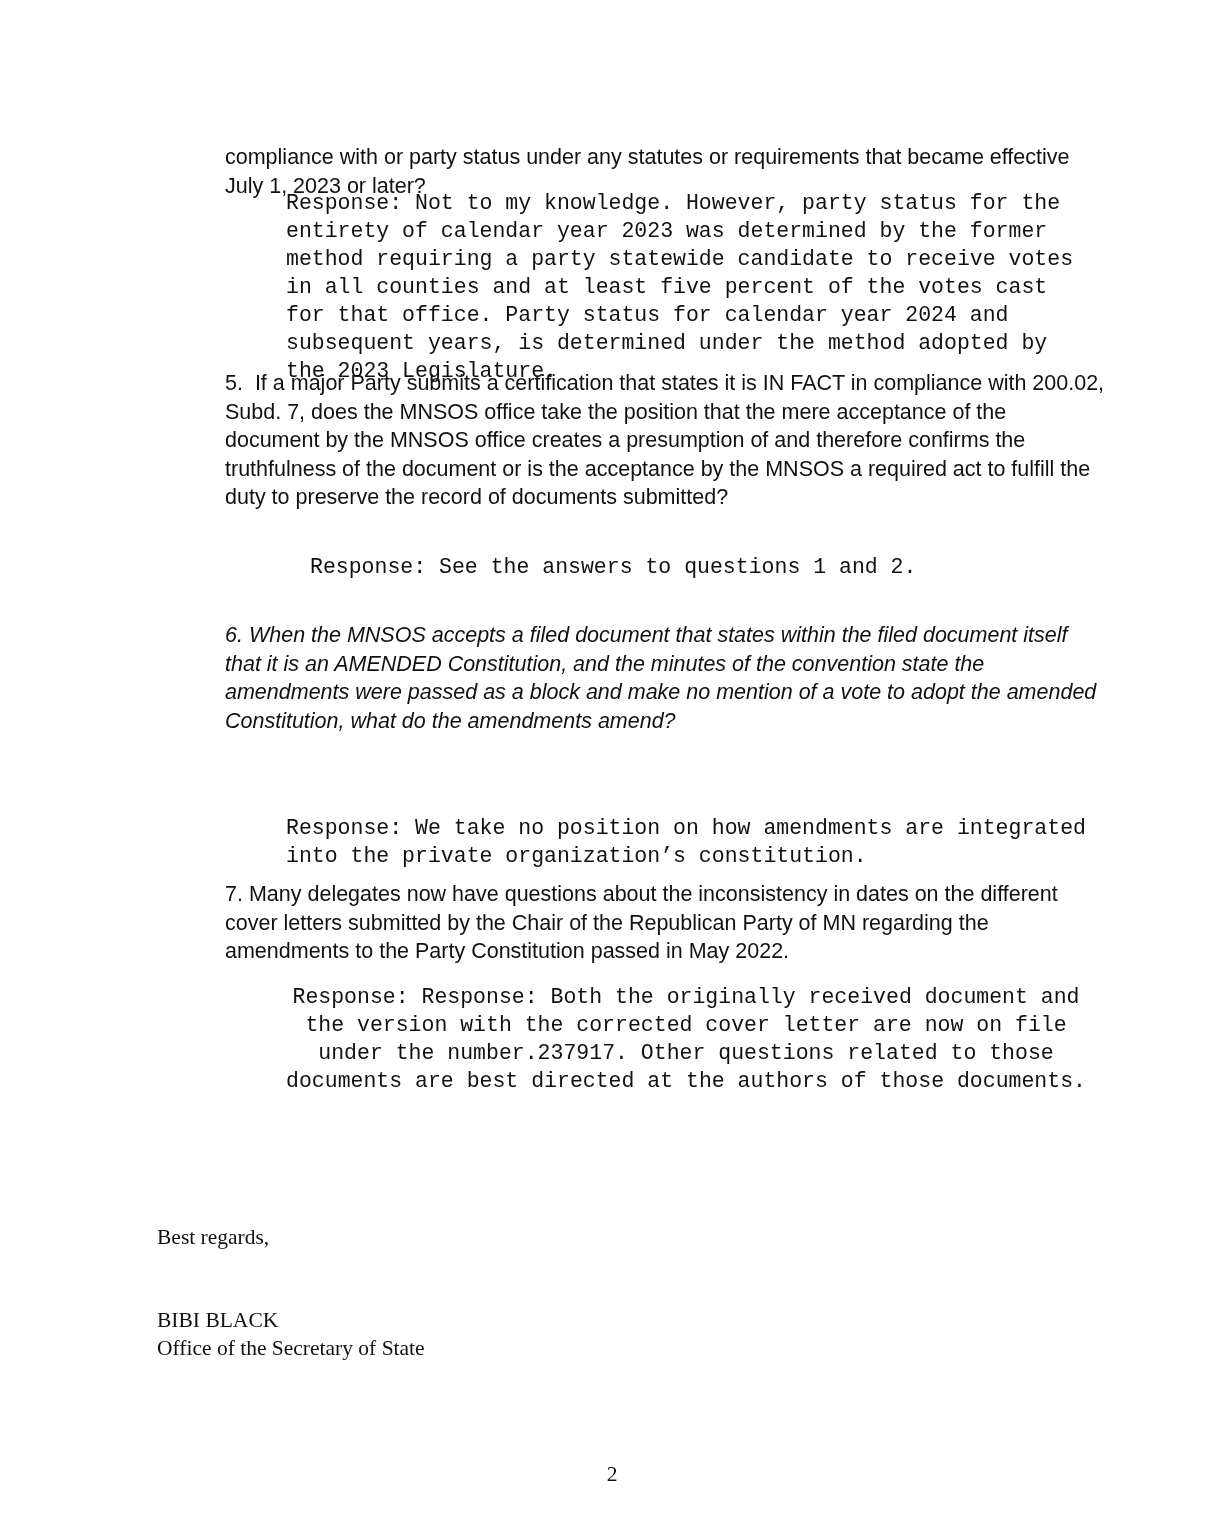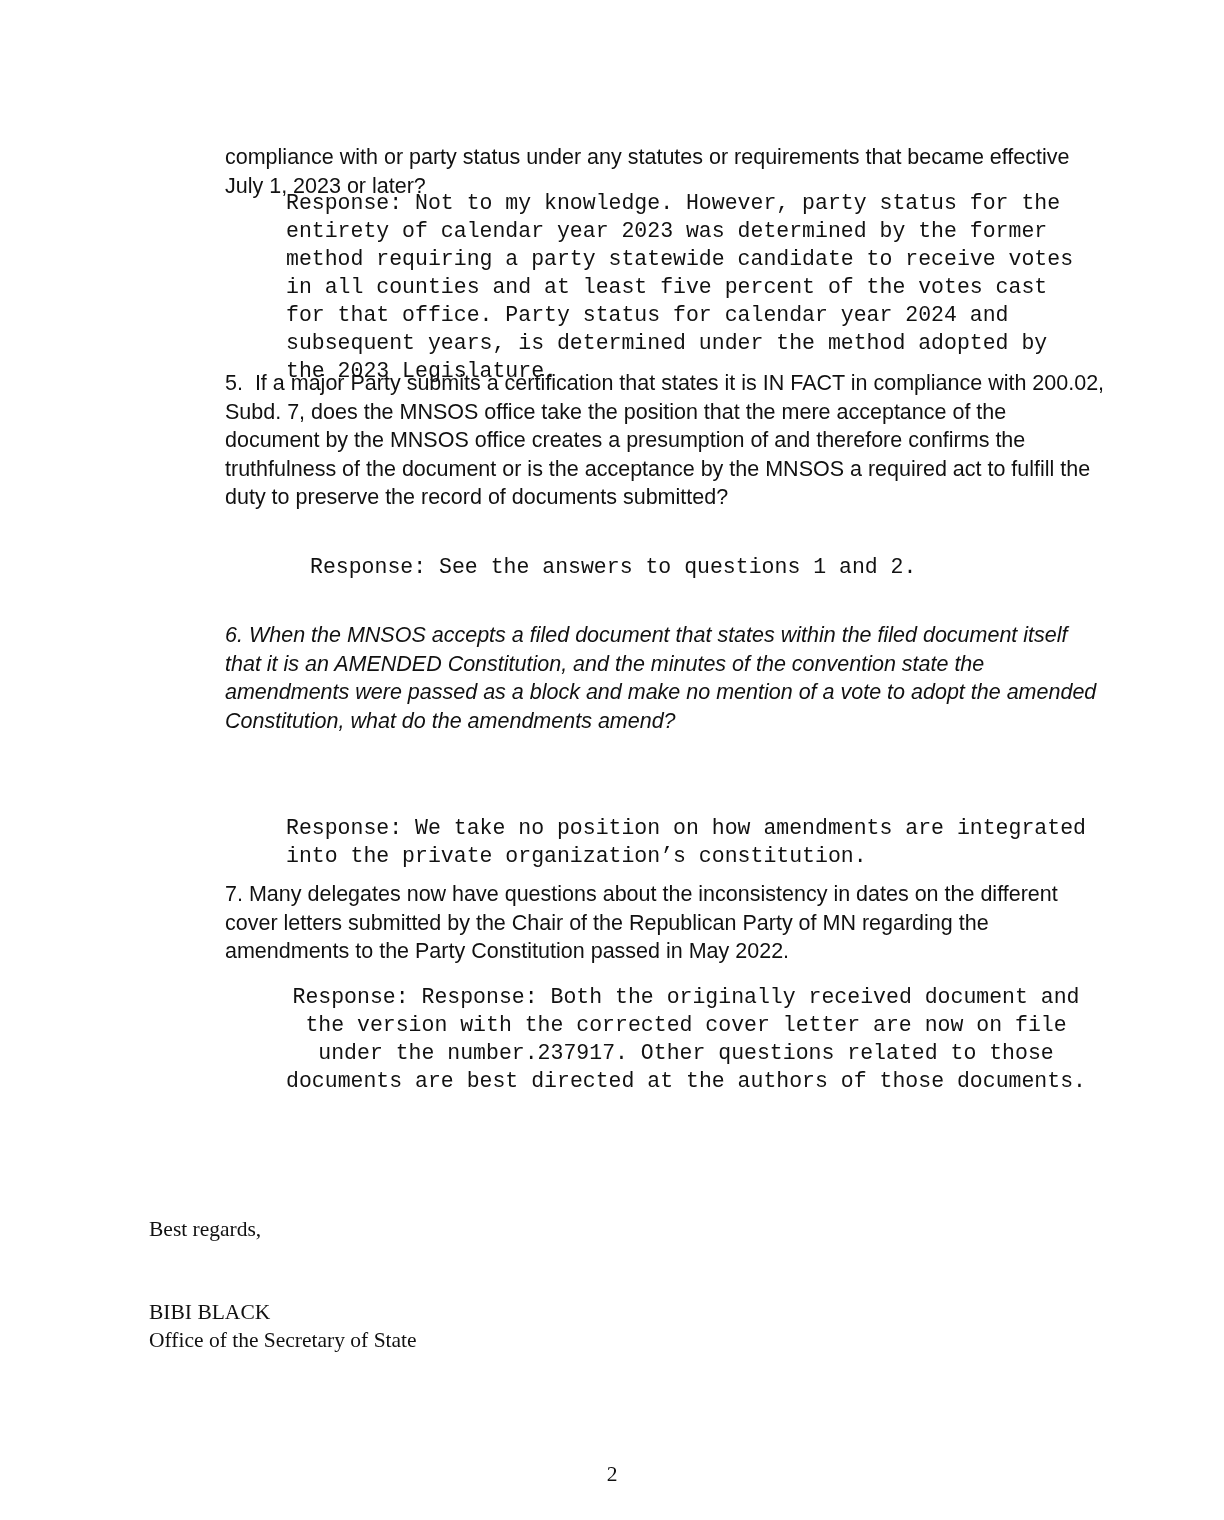--- a/index.html
+++ b/index.html
@@ -31,21 +31,21 @@
       font-size: 21.5px;
       line-height: 28px;
       margin: 0;
     }
     .sig {
       position: absolute;
       left: 141px;
       font-family: "Liberation Serif", serif;
       font-size: 21.5px;
       line-height: 28px;
-      margin: 8px;
+      margin: 16px;
     }
     .pagenum {
       position: absolute;
       left: 0;
       width: 1224px;
       top: 1460px;
       text-align: center;
       font-family: "Liberation Serif", serif;
       font-size: 21.5px;
       line-height: 28px;

